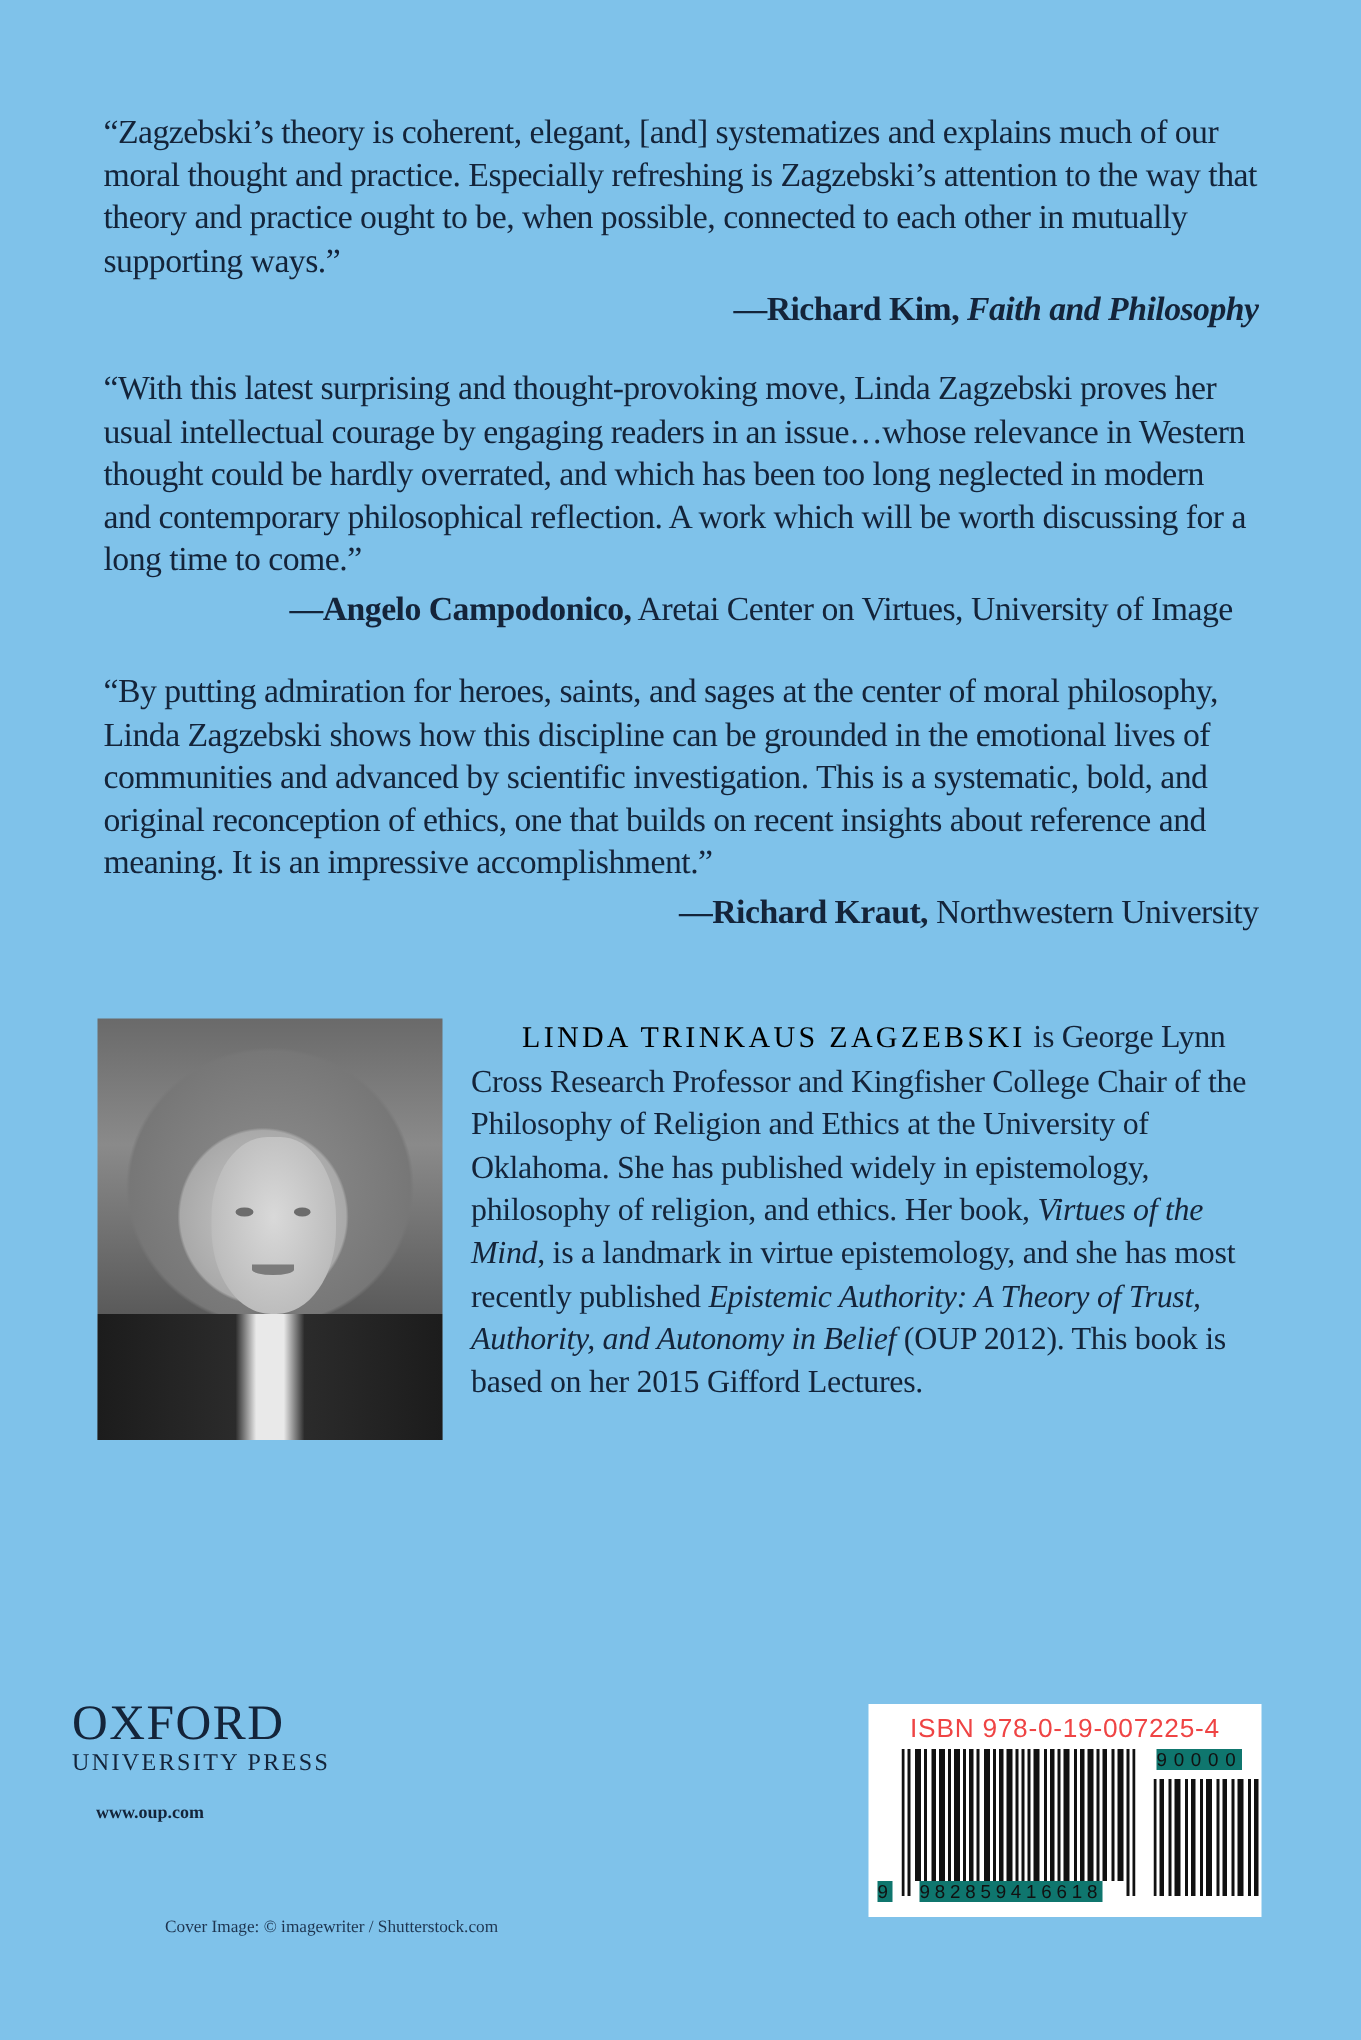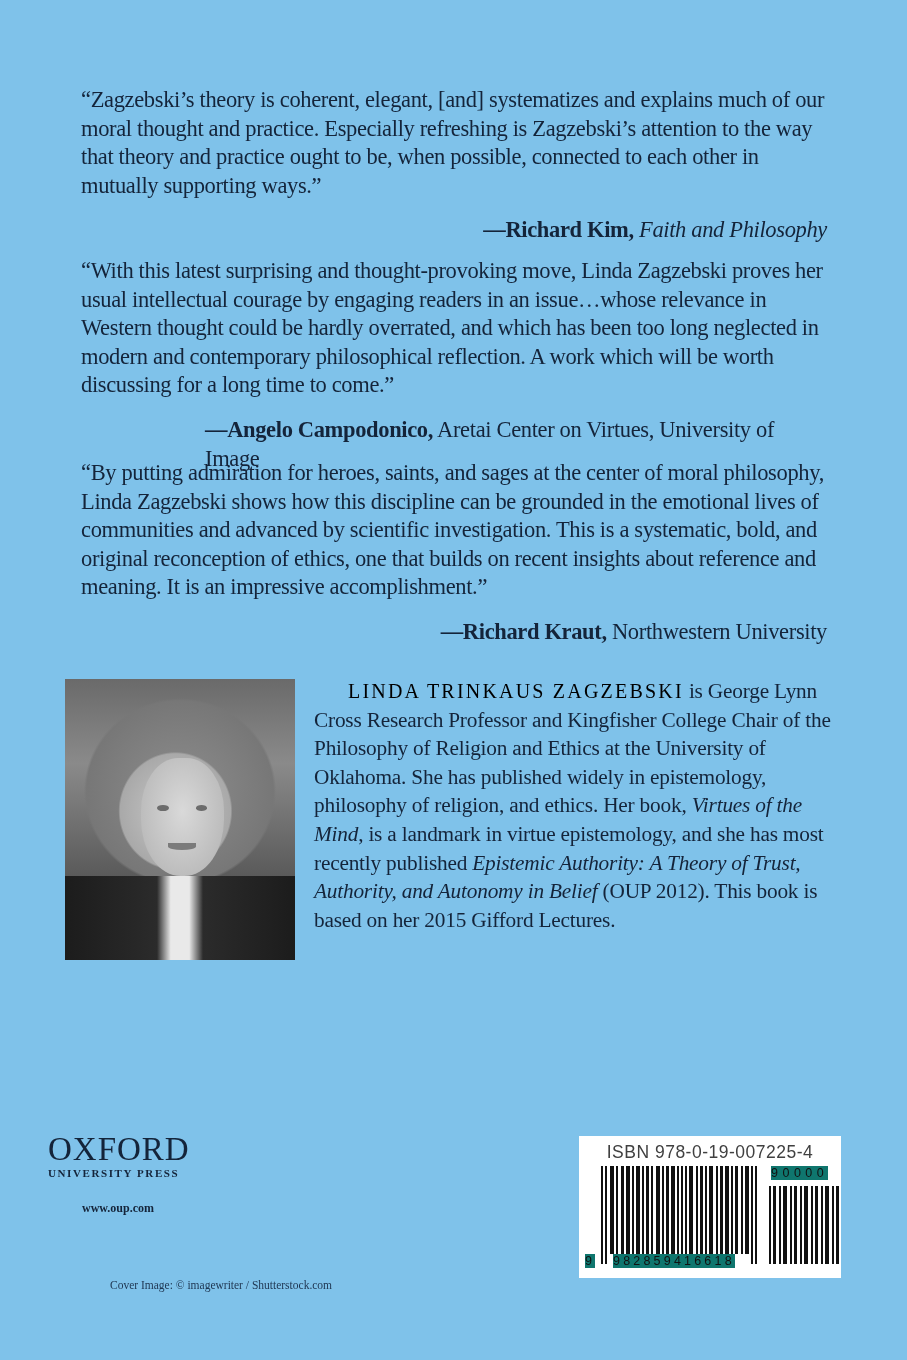--- a/index.html
+++ b/index.html
@@ -4,24 +4,24 @@
 <style>
   html, body { margin: 0; padding: 0; }
   body {
     width: 907px; height: 1360px; background: #7fc2ea; position: relative; overflow: hidden;
     font-family: "Liberation Serif", "DejaVu Serif", serif; color: #14243a;
   }
   .quote {
     position: absolute; left: 65px; width: 778px;
     font-size: 22.5px; line-height: 28.6px; letter-spacing: -0.35px;
   }
-  .quote p { margin: 16px; }
+  .quote p { margin: 4px; }
   .attrib { text-align: right; }
   .attrib b { font-weight: bold; }
-  .attrib i { font-style: italic; font-weight: normal; }
+  .attrib i { font-style: italic; font-weight: bold; }
   #q1 { top: 70px; }
   #q2 { top: 241px; }
   #q3 { top: 443px; }
   #q2 .attrib { text-align: left; padding-left: 124px; }
 
   .photo {
     position: absolute; left: 65px; top: 679px; width: 230px; height: 281px;
     background:
       radial-gradient(ellipse 40% 34% at 48% 47%, #c9c9c9 0%, #a9a9a9 60%, transparent 62%),
       radial-gradient(ellipse 58% 46% at 50% 40%, #8d8d8d 0%, #777 70%, transparent 72%),
@@ -45,30 +45,30 @@
     position: absolute; left: 314px; top: 677px; width: 530px;
     font-size: 21.3px; line-height: 28.6px; letter-spacing: -0.2px;
   }
   .bio .name { color: #000000; letter-spacing: 2.2px; font-size: 20px; margin-left: 34px; }
   .bio i { font-style: italic; }
 
   .oxford {
     position: absolute; left: 48px; top: 1133px;
   }
   .oxford .big { font-size: 33px; letter-spacing: 1px; line-height: 32px; color: #14243a; }
-  .oxford .small { font-size: 11px; letter-spacing: 1.6px; font-weight: bold; margin-top: 2px; }
-  .url { position: absolute; left: 64px; top: 1201px; font-size: 12px; font-weight: bold; margin-left: 18px; }
+  .oxford .small { font-size: 16px; letter-spacing: 1.6px; font-weight: normal; margin-top: 2px; }
+  .url { position: absolute; left: 64px; top: 1201px; font-size: 12px; font-weight: bold; }
   .credit { position: absolute; left: 64px; top: 1279px; font-size: 11.5px; color: #1e3550; margin-left: 46px; }
 
   .barcode-box {
     position: absolute; left: 579px; top: 1136px; width: 262px; height: 142px; background: #ffffff;
   }
   .isbn-text {
     position: absolute; left: 0; top: 6px; width: 100%; text-align: center;
-    font-family: "Liberation Sans", "DejaVu Sans", sans-serif; font-size: 17.5px; color: #404040; letter-spacing: 0.5px;
+    font-family: "Liberation Sans", "DejaVu Sans", sans-serif; font-size: 17.5px; color: #ef4444; letter-spacing: 0.5px;
   }
   .bars { position: absolute; left: 22px; top: 30px; width: 156px; height: 98px; }
   .bars2 { position: absolute; left: 190px; top: 50px; width: 72px; height: 78px; }
   .bar-digits {
     position: absolute; font-family: "Liberation Sans", "DejaVu Sans", sans-serif; font-size: 12.5px; color: #111;
     letter-spacing: 3.2px; background: #0f766e;
   }
 </style>
 </head>
 <body>

